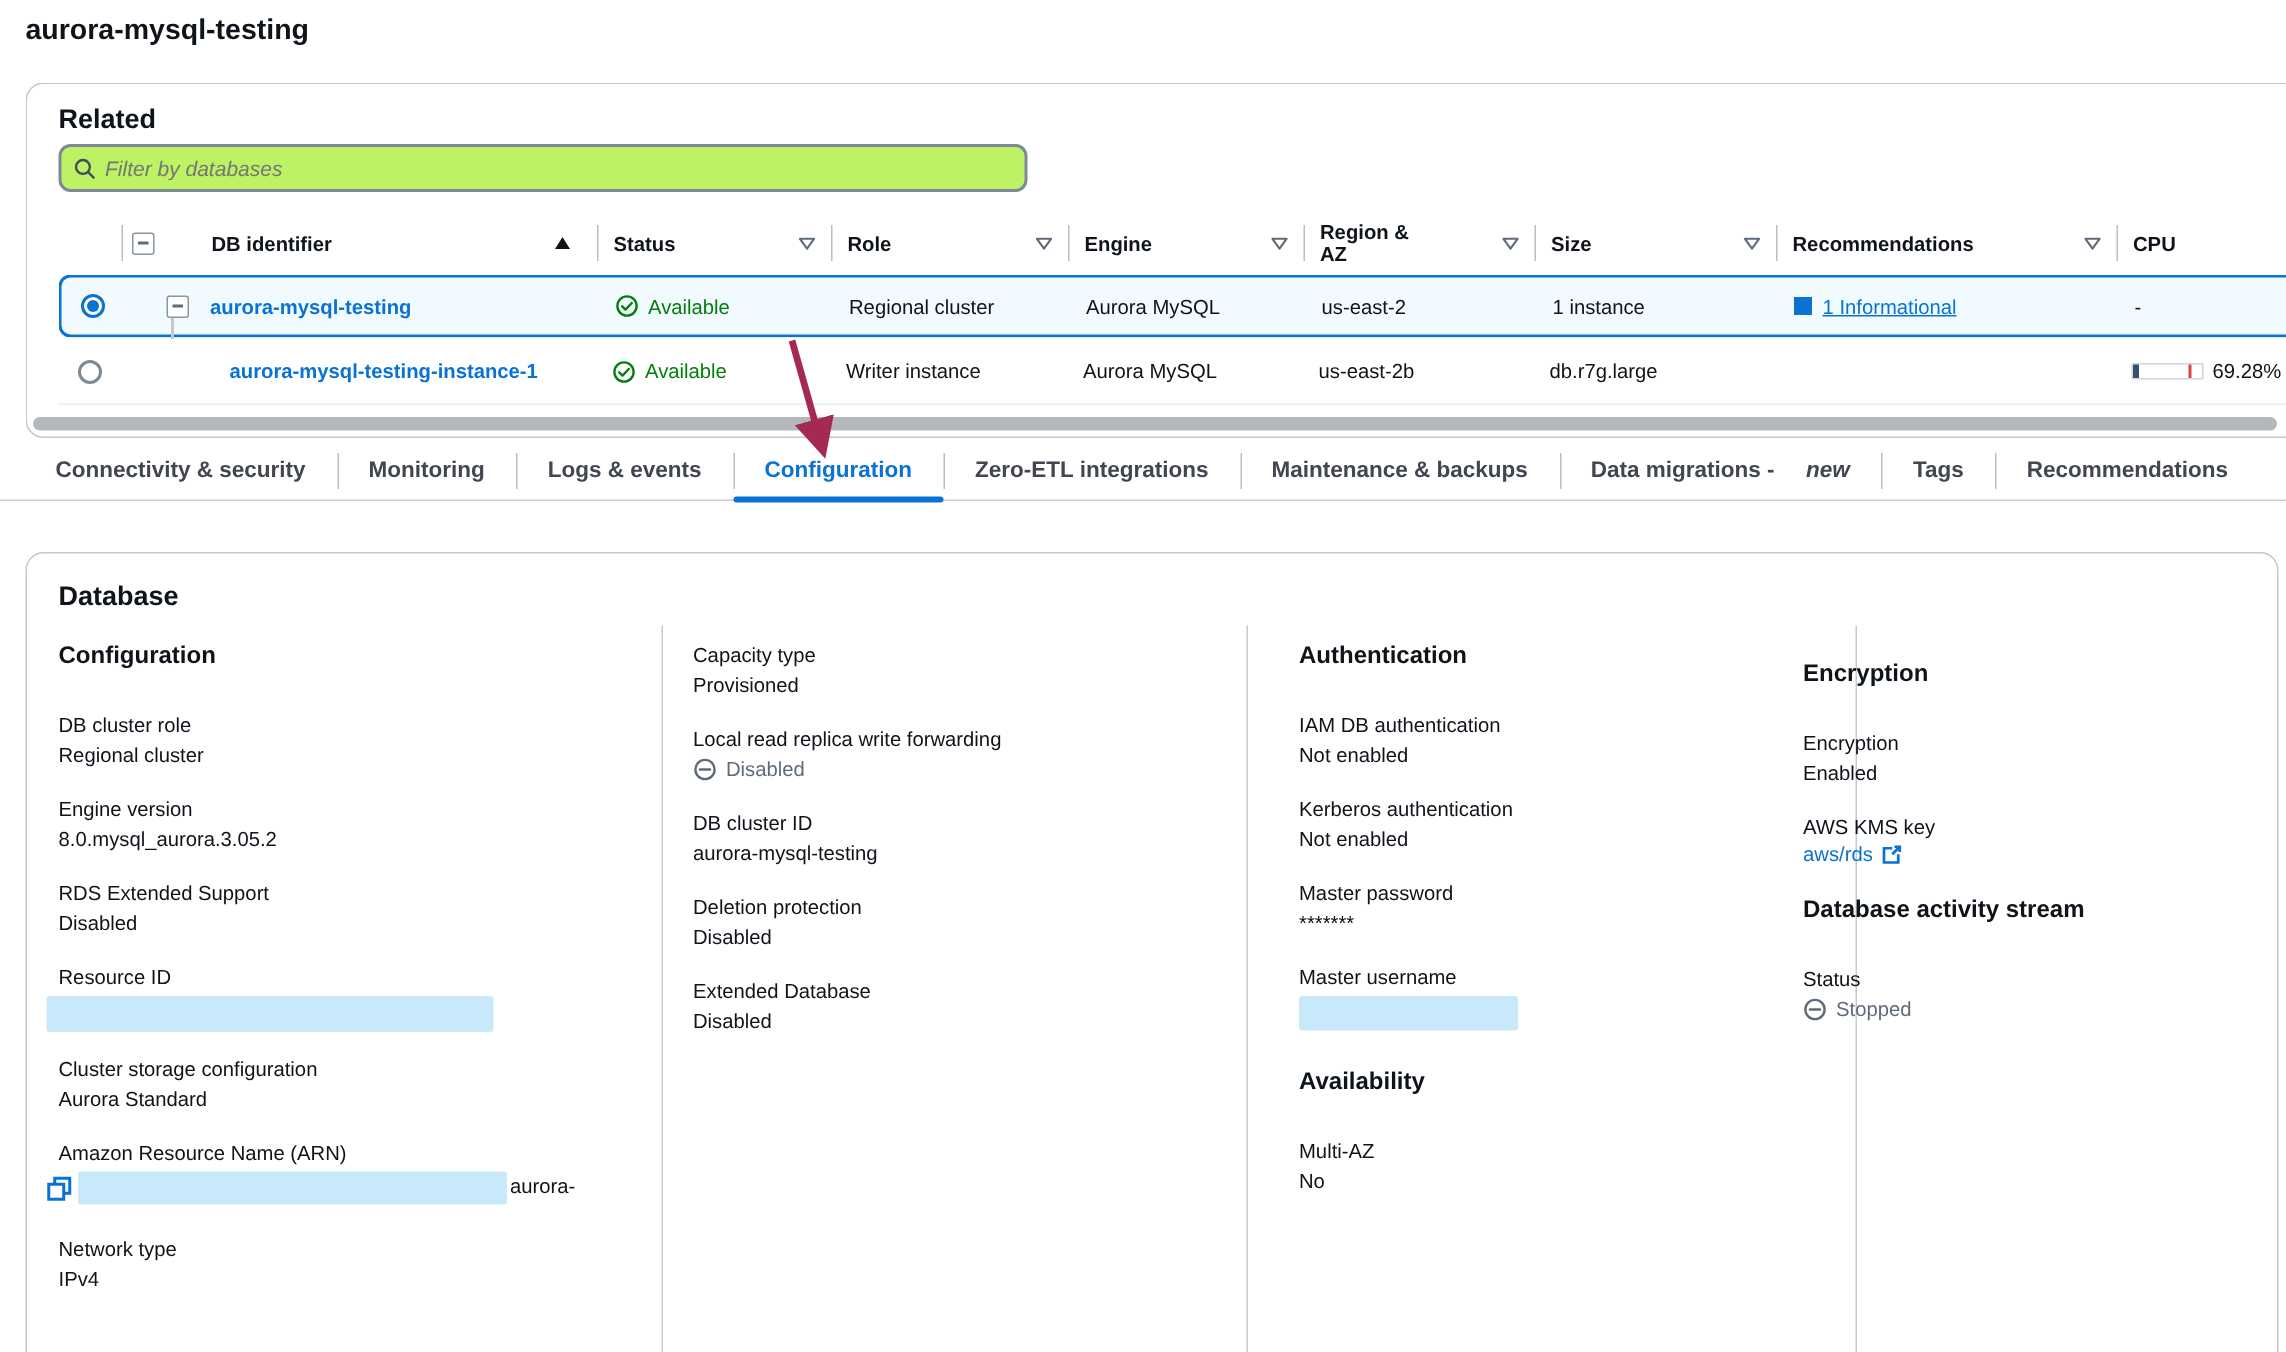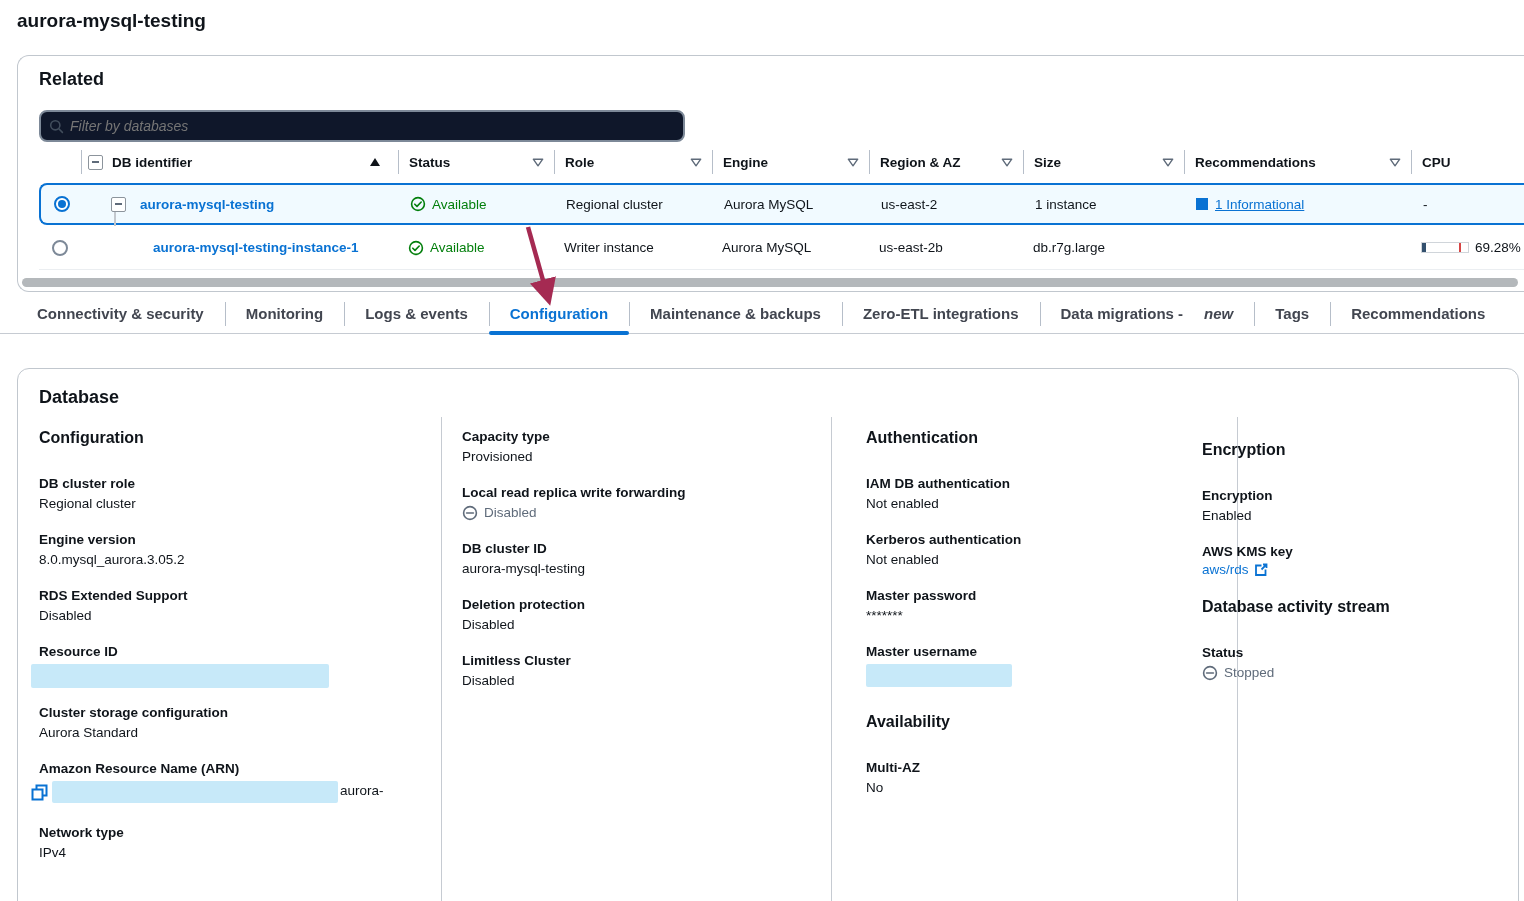--- a/index.html
+++ b/index.html
@@ -7,30 +7,30 @@
     font-family:"Liberation Sans", sans-serif; color:#0f141a; font-size:13.5px; }
   a { color:#0972d3; text-decoration:none; cursor:pointer; }
 
   
   .page-title { position:absolute; left:17px; top:10px; font-size:19px; font-weight:700; color:#0f141a; }
 
   
   .related-card { position:absolute; left:17px; top:55px; right:-2px; height:237px;
     border:1px solid #c1c7ce; border-right:none; border-radius:12px 0 0 12px; background:#fff; overflow:hidden; }
   .related-heading { position:absolute; left:21px; top:13px; font-size:18px; font-weight:700; }
-  .filter-wrap { position:absolute; left:21px; top:54px; width:646px; height:32px;
-    border:2px solid #7d8998; border-radius:8px; display:flex; align-items:center; padding:0 8px; background:#0f172a; }
+  .filter-wrap { position:absolute; left:21px; top:40px; width:646px; height:32px;
+    border:2px solid #7d8998; border-radius:8px; display:flex; align-items:center; padding:0 8px; background:#bef264; }
   .filter-wrap input { border:none; outline:none; flex:1; font-size:14px; font-style:italic; color:#5f6b7a;
     font-family:"Liberation Sans", sans-serif; margin-left:6px; background:transparent; }
 
   
   .tgrid { display:grid; grid-template-columns:42px 317px 156px 158px 157px 154px 161px 227px 150px; width:1530px; }
   .thead { position:absolute; left:21px; top:90px; height:32px; }
   .th { display:flex; align-items:center; font-weight:700; padding:0 10px; height:24px; align-self:center; }
-  .th + .th { border-left:1px solid #b6bec9; }
+  .th + .th { border-left:1px solid #b6bec9;gap:29px; }
   .th .grow { flex:1; }
   .trow { position:absolute; left:21px; height:42px; align-items:center; }
   .row-cluster { top:127px; background:#f1faff; border:2px solid #0972d3; border-right:none; border-radius:8px 0 0 8px; }
   .row-instance { top:170px; height:44px; background:#fff; border-bottom:1px solid #ebeef1; }
   .td { display:flex; align-items:center; padding:0 10px; height:100%; }
   .td-select { justify-content:center; padding:0; }
   .row-link { font-weight:700; font-size:13.5px; }
   .status-ok { color:#037f0c; display:flex; align-items:center; gap:6px; }
   .expander { width:15px; height:15px; border:1.5px solid #8c949c; border-radius:2px; display:inline-flex;
     align-items:center; justify-content:center; background:#fff; flex:none; }
@@ -66,21 +66,21 @@
 
   
   .db-card { position:absolute; left:17px; top:368px; width:1502px; height:560px;
     border:1px solid #c1c7ce; border-radius:12px; background:#fff; overflow:hidden; }
   .db-heading { position:absolute; left:21px; top:18px; font-size:18px; font-weight:700; }
   .db-divider { position:absolute; top:48px; bottom:0; width:1px; background:#c6cbd2; }
   .db-col { position:absolute; top:60px; }
   .db-col h3 { font-size:16px; font-weight:700; margin-bottom:27px; color:#0f141a; }
   .db-col h3.sub { margin-top:26px; }
   .field { margin-bottom:16px; }
-  .flabel { font-weight:700; line-height:20px; }
+  .flabel { font-weight:400; line-height:20px; }
   .fvalue { line-height:20px; }
   .muted { color:#5f6b7a; display:flex; align-items:center; gap:6px; line-height:20px; }
   .redaction { background:#c7e9f9; height:23px; border-radius:2px; margin-top:2px; }
   .annotation-box { display:inline-block; border:3px solid #7b2137; padding:0 15px 2px 5px; margin-left:-8px; margin-top:1px; }
   .arn-line { display:flex; align-items:flex-start; margin-left:-8px; margin-top:2px; }
   .arn-line .redaction { margin:0 2px 0 4px; width:286px; height:22px; }
   .kms-link { display:inline-flex; align-items:center; gap:5px; }
   .icon { flex:none; display:inline-block; }
 </style>
 </head>
@@ -233,24 +233,24 @@
   <div class="tab">
       <span>Monitoring</span>
     </div>
   <div class="tab">
       <span>Logs &amp; events</span>
     </div>
   <div class="tab active">
       <span>Configuration</span>
     </div>
   <div class="tab">
+      <span>Zero-ETL integrations</span>
+    </div>
+  <div class="tab">
       <span>Maintenance &amp; backups</span>
-    </div>
-  <div class="tab">
-      <span>Zero-ETL integrations</span>
     </div>
   <div class="tab">
       <span>Data migrations -</span>
       <em>new</em>
     </div>
   <div class="tab">
       <span>Tags</span>
     </div>
   <div class="tab">
       <span>Recommendations</span>
@@ -321,21 +321,21 @@
     </div>
     <div class="field">
       <div class="flabel">DB cluster ID</div>
       <div class="fvalue">aurora-mysql-testing</div>
     </div>
     <div class="field">
       <div class="flabel">Deletion protection</div>
       <div class="fvalue">Disabled</div>
     </div>
     <div class="field">
-      <div class="flabel">Limitless Cluster</div>
+      <div class="flabel">Extended Database</div>
       <div class="fvalue">Disabled</div>
     </div>
   </div>
 
   <div class="db-col" style="left:848px; width:360px;">
     <h3>Authentication</h3>
     <div class="field">
       <div class="flabel">IAM DB authentication</div>
       <div class="fvalue">Not enabled</div>
     </div>

